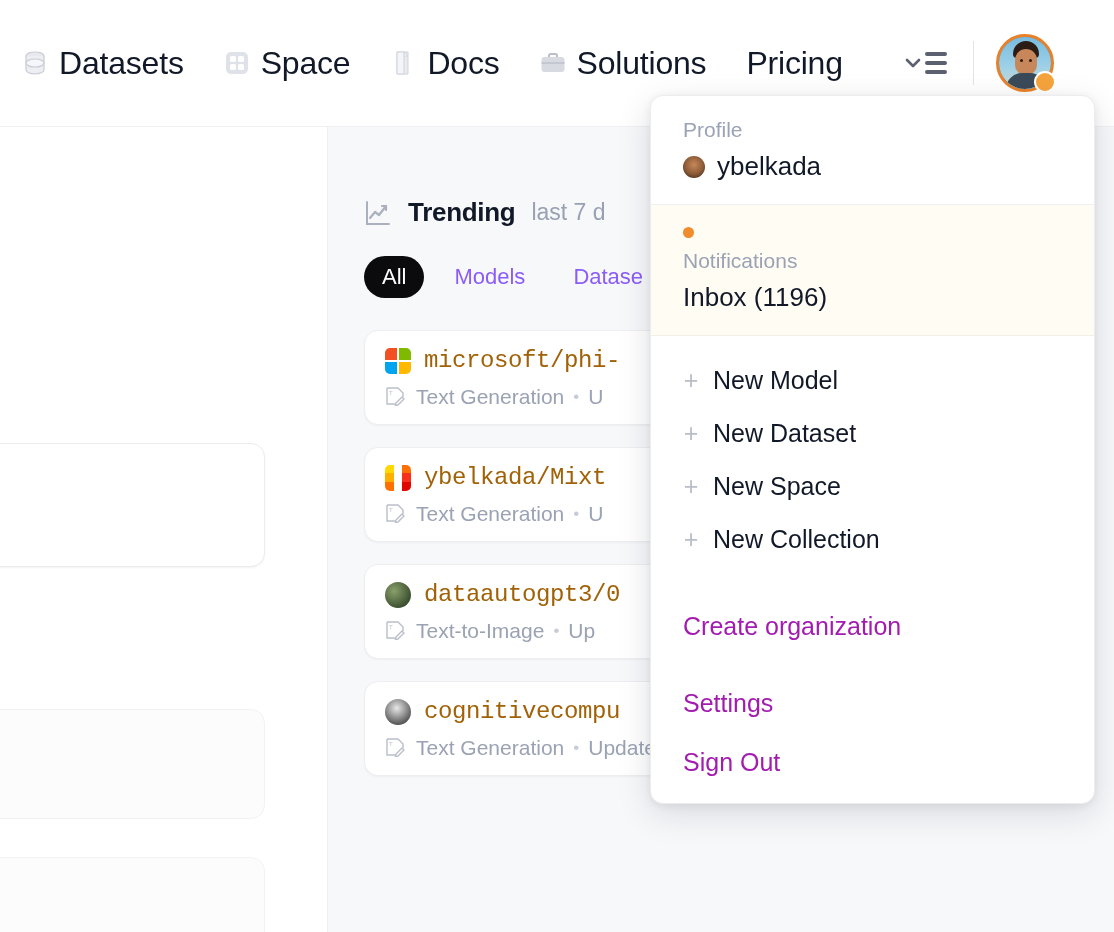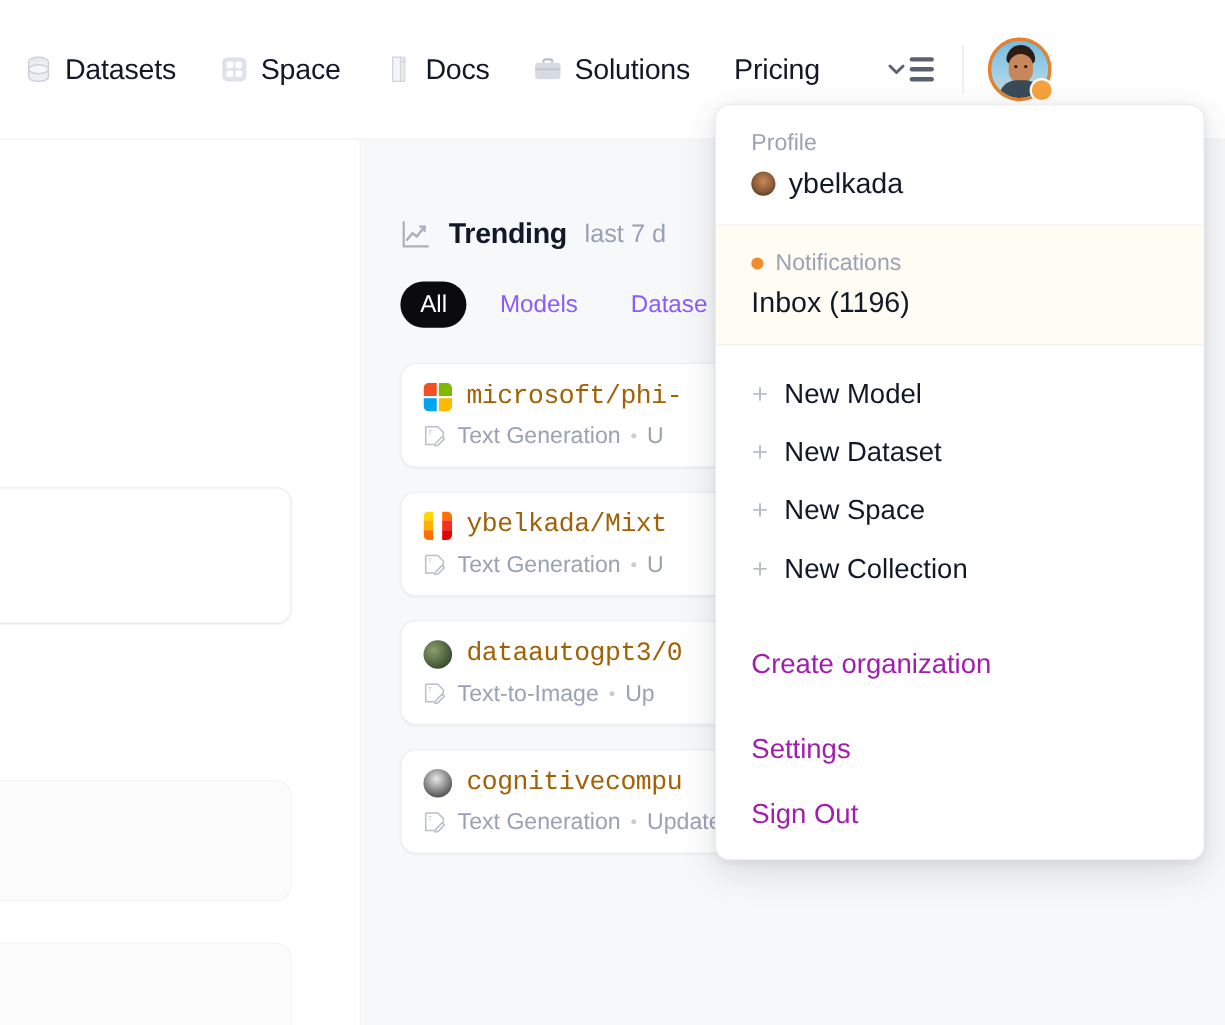--- a/index.html
+++ b/index.html
@@ -29,21 +29,21 @@
     border-bottom: 1px solid #f0f0f2;
     display: flex;
     align-items: center;
     padding-left: 22px;
     z-index: 5;
   }
   .nav-link {
     display: flex;
     align-items: center;
     gap: 11px;
-    font-size: 26px;
+    font-size: 32px;
     color: #111827;
     letter-spacing: -0.2px;
     margin-right: 40px;
     white-space: nowrap;
     cursor: pointer;
   }
   .nav-icon {
     display: inline-flex;
     align-items: center;
     justify-content: center;
@@ -237,21 +237,21 @@
   .mini-avatar {
     width: 22px; height: 22px; border-radius: 50%;
     background: radial-gradient(circle at 50% 40%, #c8875a 0%, #8a5a36 55%, #2b1d16 100%);
     flex: none;
   }
   .dd-notif {
     background: #fffdf3;
     border-top: 1px solid #f2f0e4;
     border-bottom: 1px solid #f2f0e4;
   }
-  .dd-notif-label { display: flex; align-items: center; gap: 11px; margin-bottom: 9px; }
+  .dd-notif-label { display: flex; align-items: flex-start; gap: 11px; margin-bottom: 9px; flex-direction: column; }
   .notif-dot { width: 11px; height: 11px; border-radius: 50%; background: #f08c2e; flex:none; }
   .dd-notif-label span { font-size: 21px; color: #9aa2b4; }
   .dd-inbox { font-size: 26px; color: #111827; cursor: pointer; }
 
   .dd-new-list { padding: 18px 32px 20px 32px; }
   .dd-new-item {
     display: flex; align-items: center; gap: 14px;
     padding: 12px 0; font-size: 25px; color: #111827; cursor: pointer;
   }
   .plus-icon { font-size: 25px; color: #b9bec9; width: 16px; text-align:center; line-height:1; }

